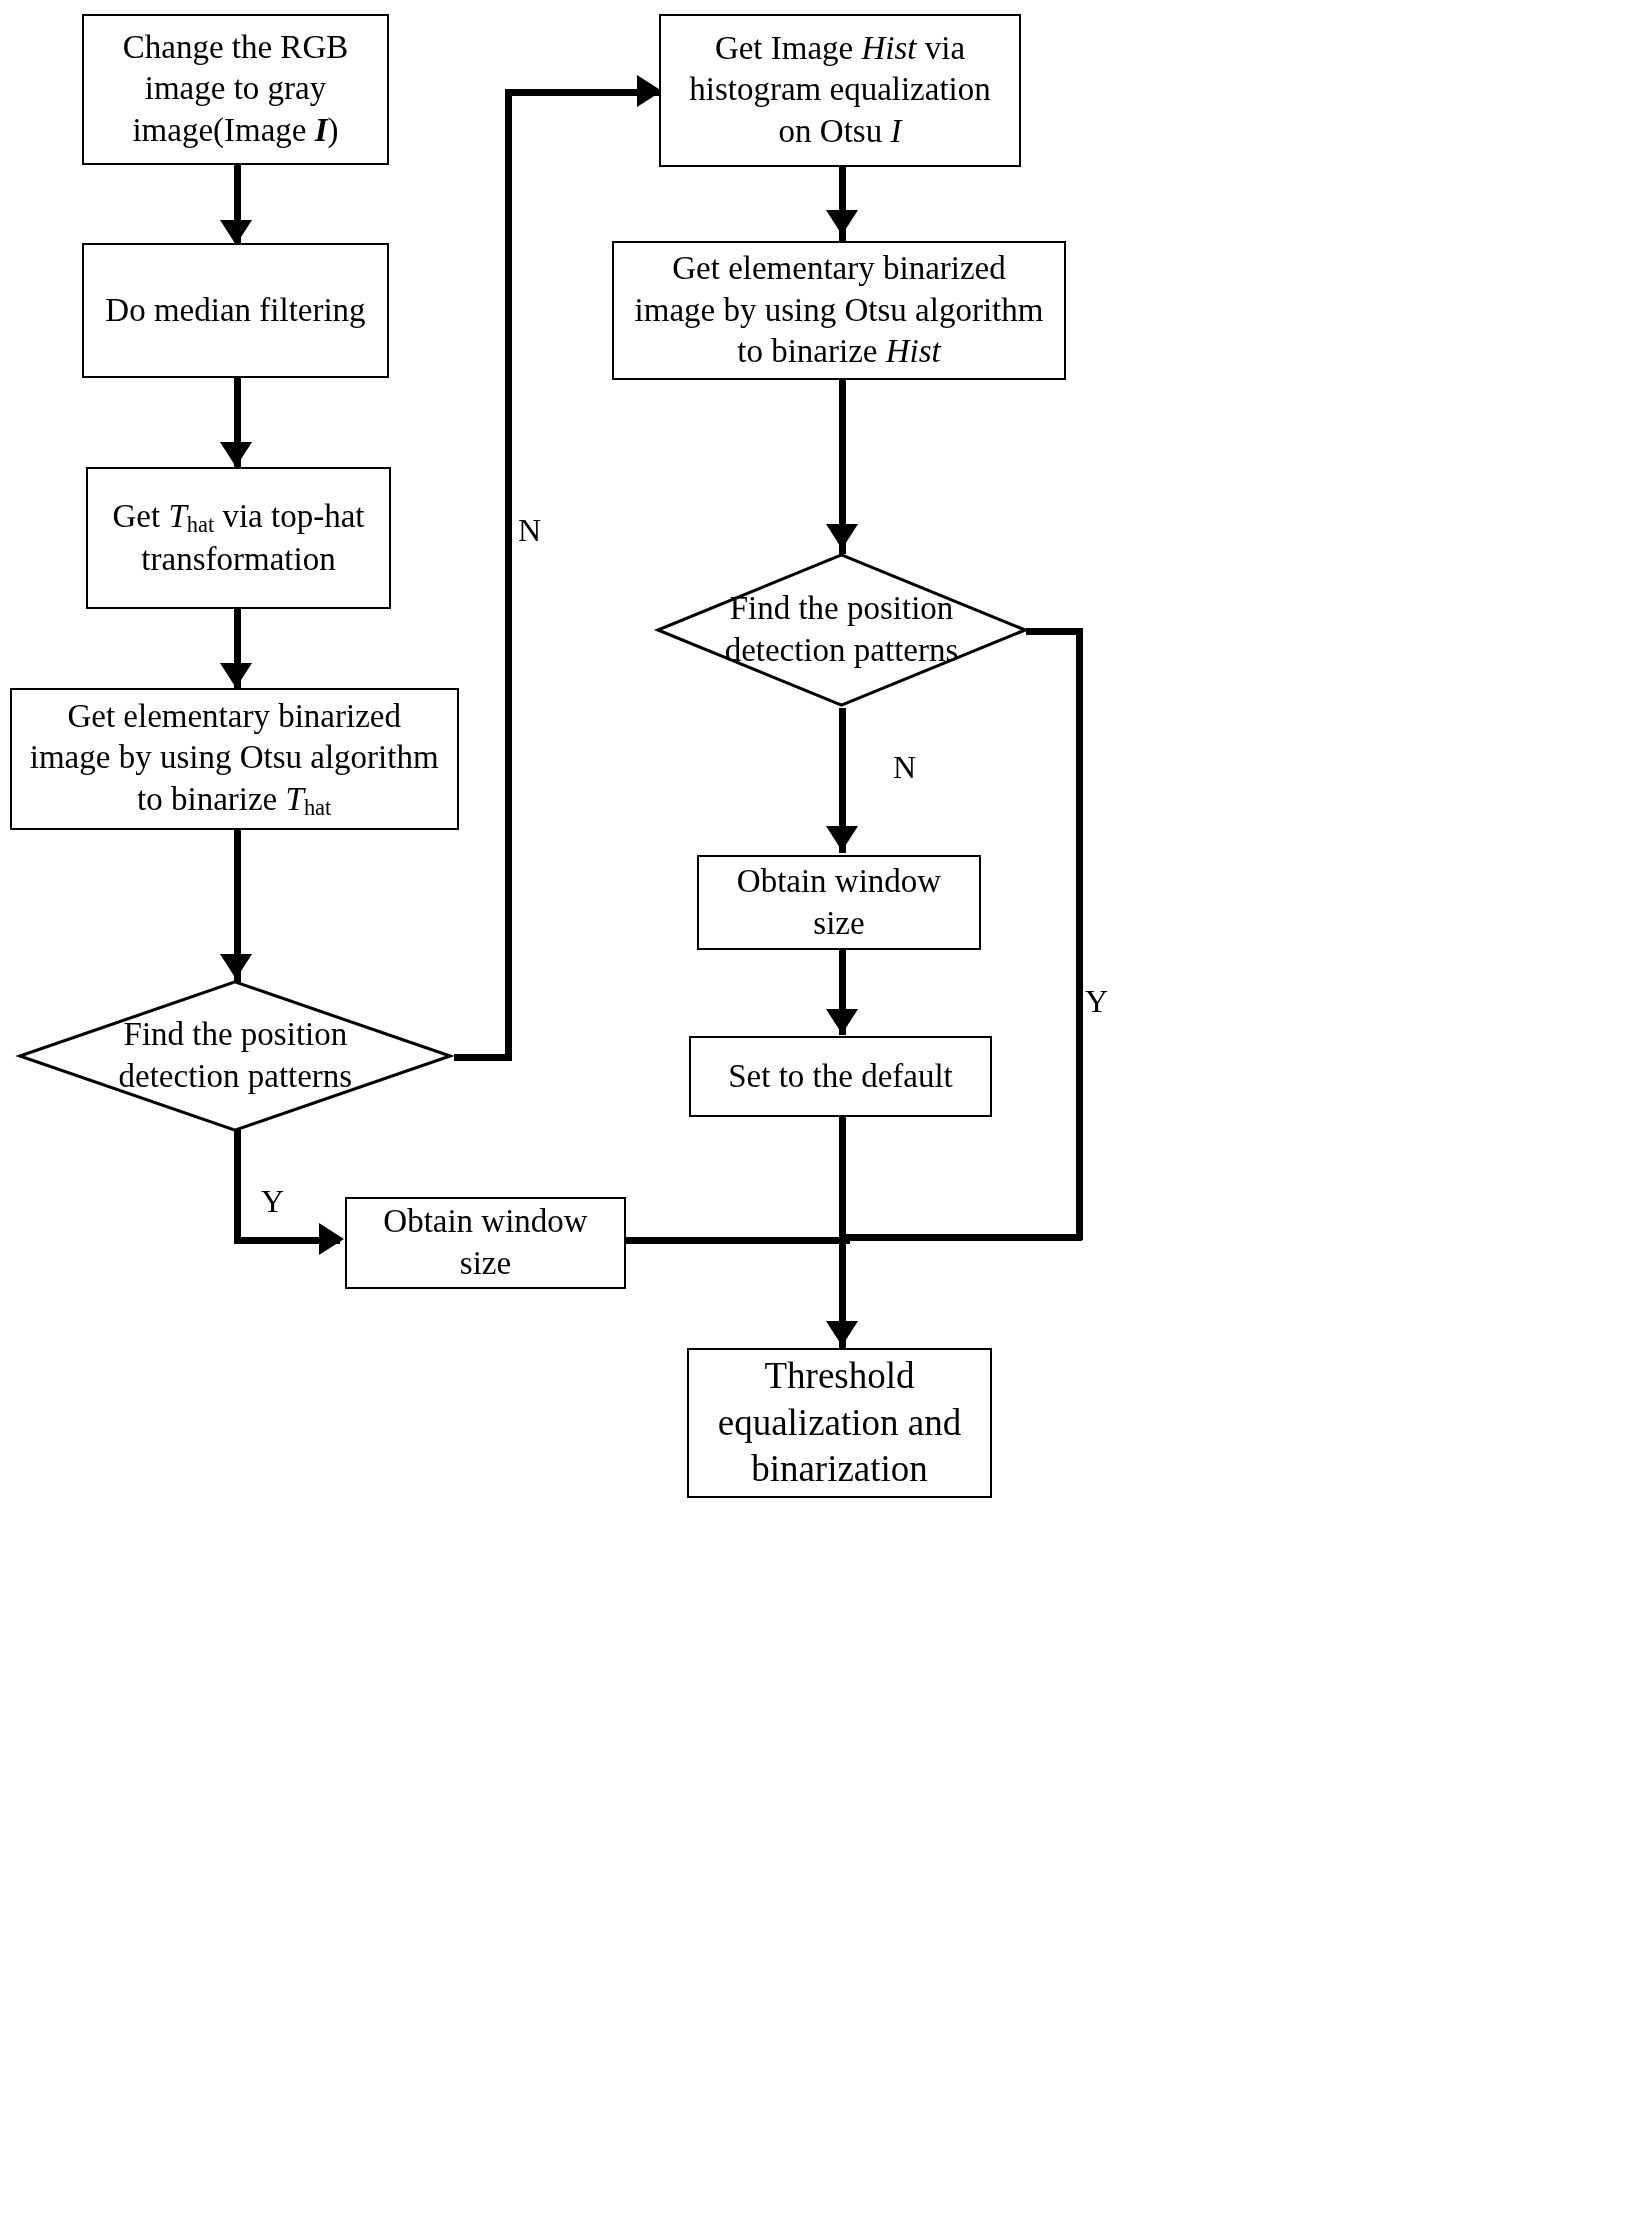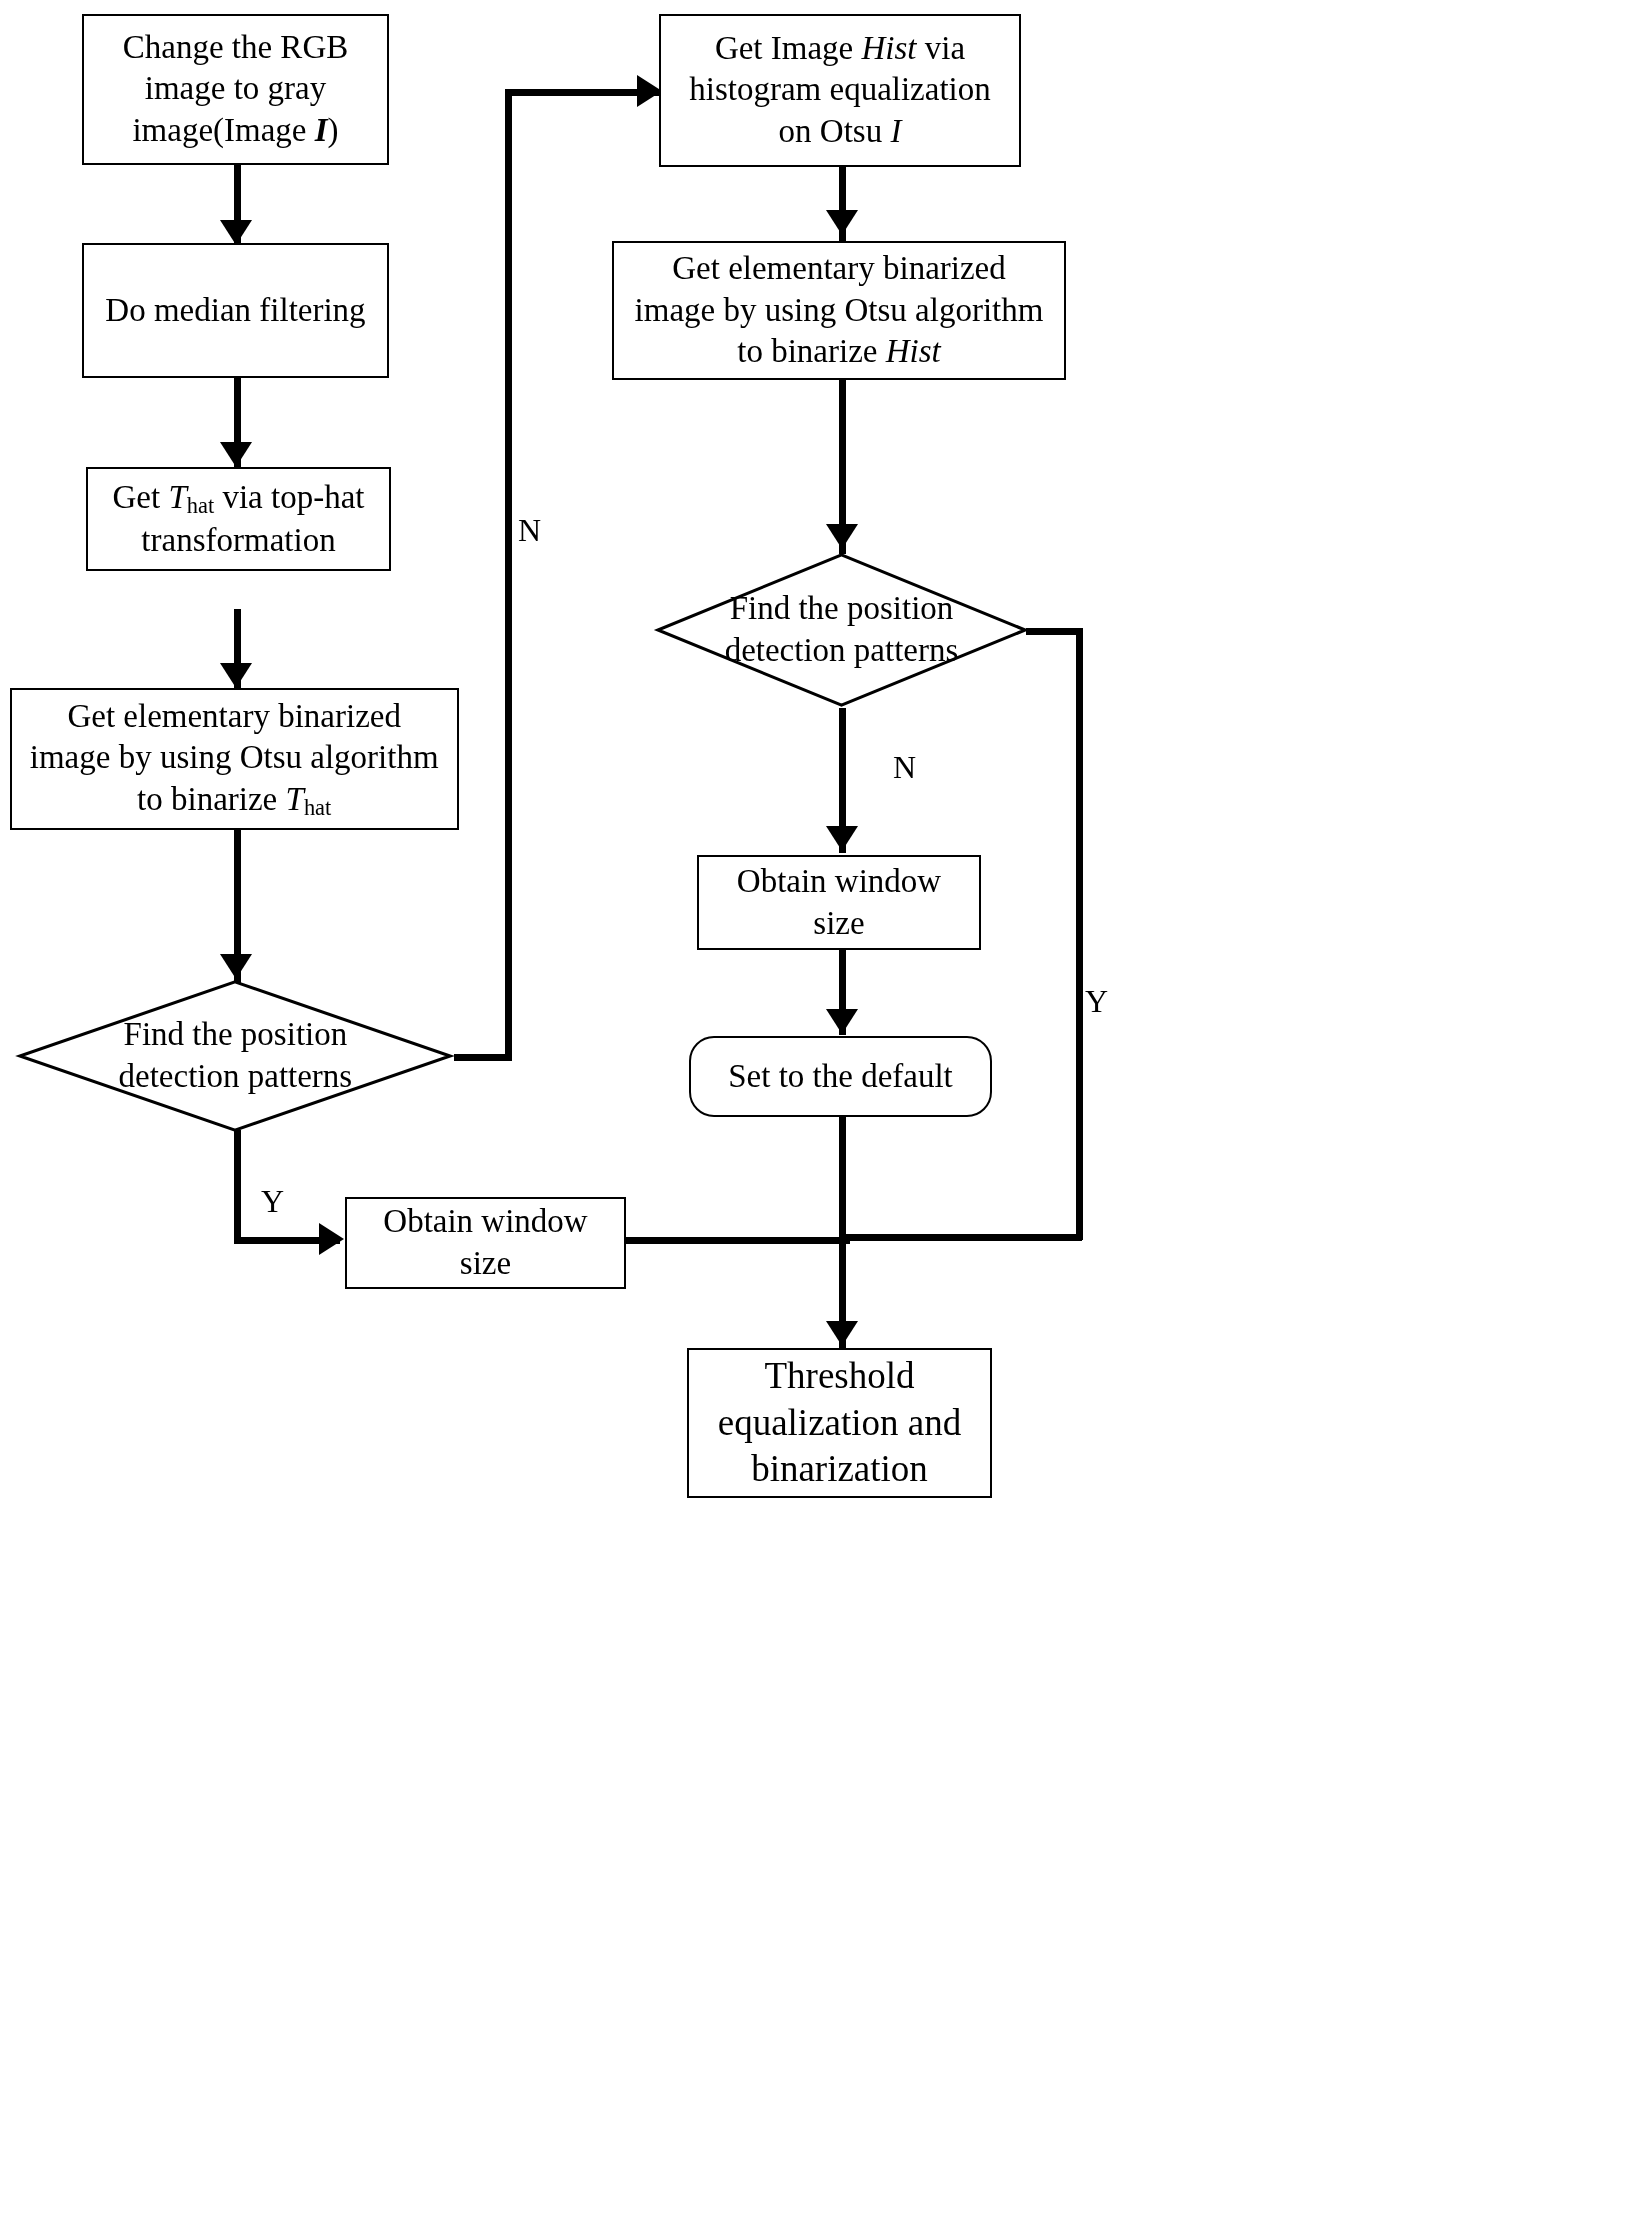--- a/index.html
+++ b/index.html
@@ -125,21 +125,21 @@
       <span>Change the RGB</span><br>
       <span>image to gray</span><br>
       <span>image(Image </span><span class="bi-sym">I</span><span>)</span>
     </span>
   </div>
 
   <div class="node" style="left:82px;top:243px;width:307px;height:135px;font-size:33px;">
     <span class="txt">Do median filtering</span>
   </div>
 
-  <div class="node" style="left:86px;top:467px;width:305px;height:104px;font-size:33px;justify-content:flex-end;">
+  <div class="node" style="left:86px;top:467px;width:305px;height:142px;font-size:33px;justify-content:flex-end;">
     <span class="txt">
       <span>Get </span><span class="i-sym">T</span><span class="sub">hat</span><span> via top-hat</span><br>
       <span>transformation</span>
     </span>
   </div>
 
   <div class="node" style="left:9.7px;top:688px;width:449px;height:142px;font-size:33px;">
     <span class="txt">
       <span>Get elementary binarized</span><br>
       <span>image by using Otsu algorithm</span><br>
@@ -194,21 +194,21 @@
     </div>
   </div>
 
   <div class="node" style="left:697px;top:855px;width:284px;height:95px;font-size:33px;">
     <span class="txt">
       <span>Obtain window</span><br>
       <span>size</span>
     </span>
   </div>
 
-  <div class="node" style="left:689px;top:1036px;width:303px;height:81px;font-size:33px;border-radius:25px;">
+  <div class="node" style="left:689px;top:1036px;width:303px;height:81px;font-size:33px;">
     <span class="txt">Set to the default</span>
   </div>
 
   <div class="node" style="left:687px;top:1348px;width:305px;height:150px;font-size:37px;">
     <span class="txt">
       <span>Threshold</span><br>
       <span>equalization and</span><br>
       <span>binarization</span>
     </span>
   </div>

